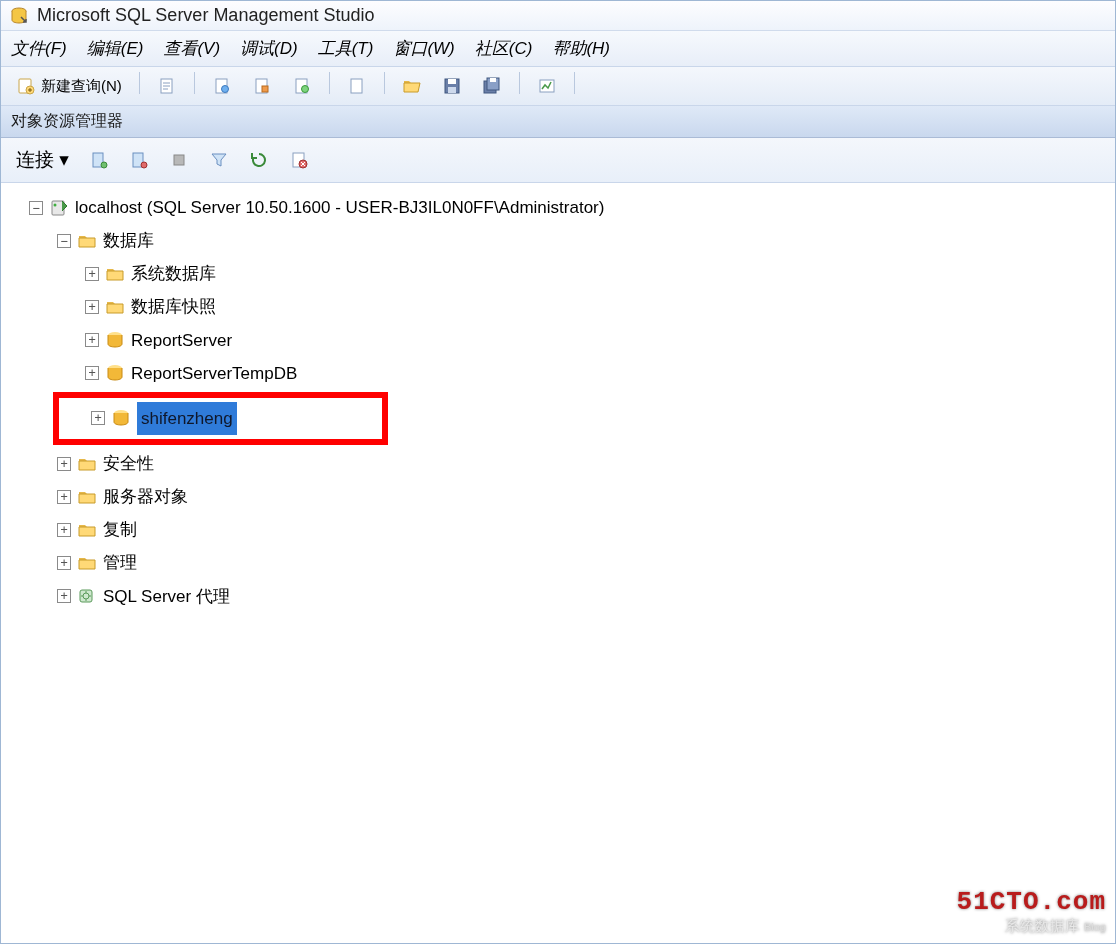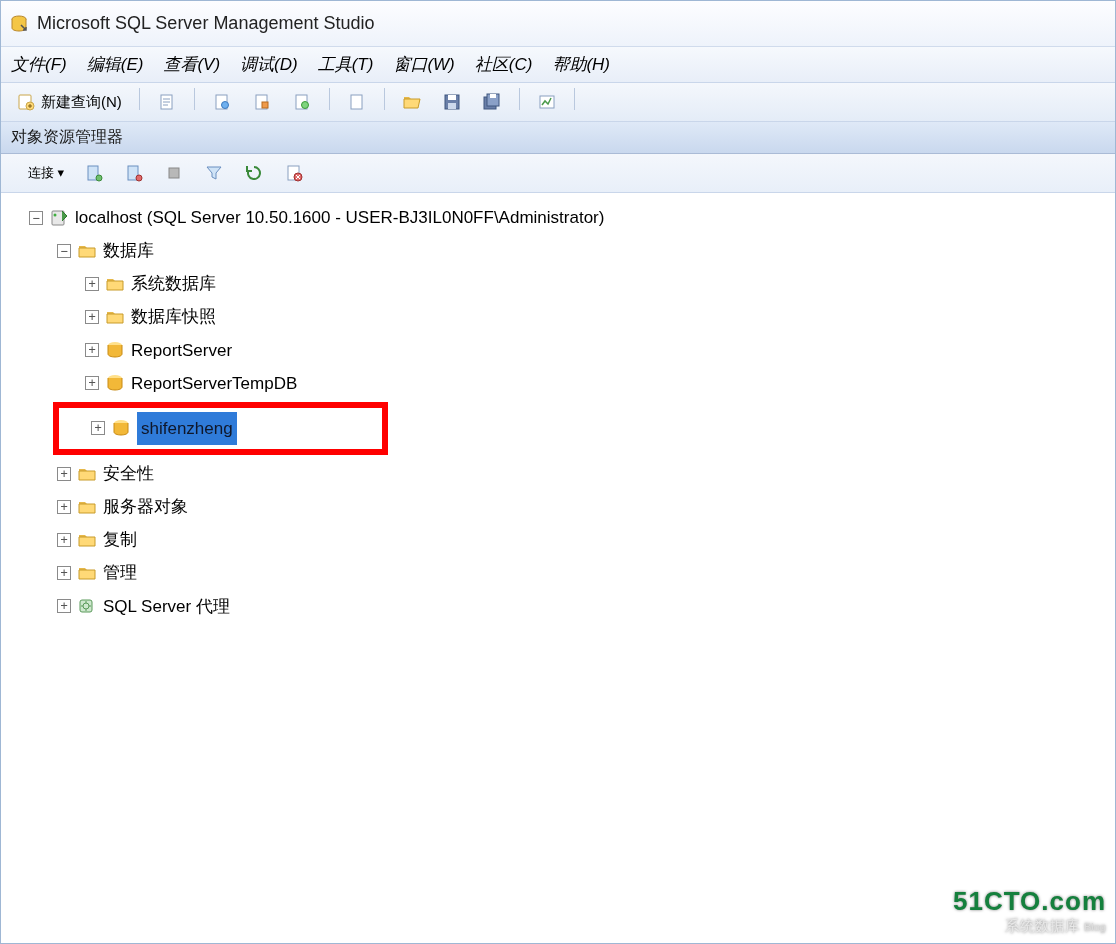--- a/index.html
+++ b/index.html
@@ -10,21 +10,21 @@
     background: #fff;
     color: #000;
     width: 1116px;
     height: 944px;
     overflow: hidden;
     position: relative;
   }
   .window { border: 1px solid #9fb7d4; background: #fff; height: 100%; display:flex; flex-direction:column; }
   .titlebar {
     background: linear-gradient(#fdfdff, #eef3fb);
-    padding: 12px 8px;
+    padding: 4px 8px;
     display: flex; align-items: center; gap: 8px;
     border-bottom: 1px solid #d0dbec;
     font-size: 18px;
     color: #222;
   }
   .app-icon { width:20px; height:20px; display:inline-flex; align-items:center; justify-content:center;}
   .menubar {
     background: linear-gradient(#f6f9fd,#e8eef8);
     padding: 6px 10px;
     display: flex; gap: 20px;
@@ -49,23 +49,23 @@
   .panel-header {
     background: linear-gradient(#dfe9f7,#c9d8ee);
     border-bottom:1px solid #aabbd6;
     padding: 5px 10px;
     font-size: 16px;
     color:#1a1a1a;
   }
   .panel-toolbar {
     background: linear-gradient(#f4f7fc,#e8eff9);
     border-bottom:1px solid #c9d6ea;
-    padding: 5px 20px;
+    padding: 5px 8px;
     display:flex; align-items:center; gap:6px;
-    font-size:13px;
+    font-size:19px;
   }
   .tree {
     flex:1;
     padding: 8px 6px;
     font-size: 17px;
     line-height: 1.95;
     overflow:auto;
     background:#fff;
   }
   .node { display:flex; align-items:center; gap:6px; white-space:nowrap; }
@@ -85,21 +85,21 @@
     margin: 2px 0 2px 46px;
     padding: 4px 4px;
     width: 335px;
   }
   .redbox .node { padding-left: 28px;}
   .watermark {
     position:absolute; right:10px; bottom:8px; text-align:right;
     color:#fff; font-family: Arial, sans-serif;
     text-shadow: 0 0 3px rgba(0,0,0,.5);
   }
-  .watermark .wm1 { font-size:26px; font-weight:bold; letter-spacing:1px; color:#15803d;}
+  .watermark .wm1 { font-size:26px; font-weight:bold; letter-spacing:1px; color:#b91c1c;font-family:Liberation Mono, monospace;}
   .watermark .wm2 { font-size:15px; color:#e8e8e8; }
   .watermark .wm2 .blog { font-size:11px; color:#ddd;}
 
   
   .folder svg path.body{ fill:#ffd977; stroke:#c89b2a;}
   .folder svg path.tab{ fill:#e6b84a;}
   .cyl svg .top{ fill:#ffe08a;} .cyl svg .side{ fill:#f2b838; stroke:#c88a12;}
   .srv svg rect{ fill:#e8e8e8; stroke:#888;} .srv svg circle{ fill:#3fae3f;}
 </style>
 </head>

